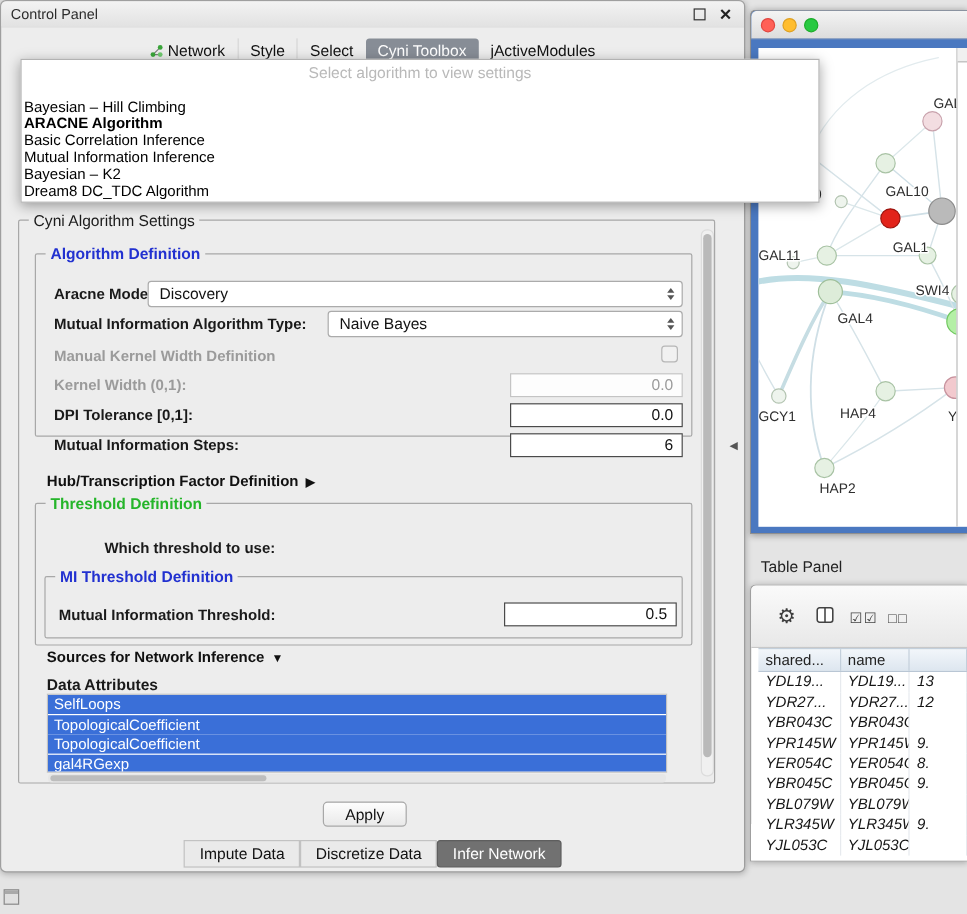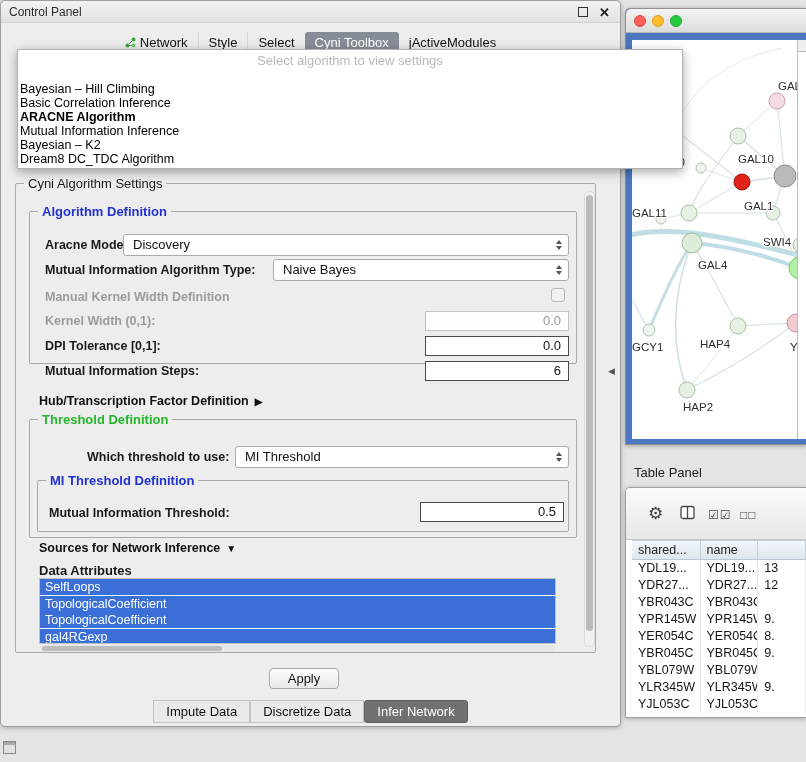--- a/index.html
+++ b/index.html
@@ -126,21 +126,21 @@
   .icon-gear { left:22px; font-size:17px; top:15px; }
   .icon-cols { left:54px; top:17px; }
   .icon-checks { left:82px; font-size:12px; letter-spacing:1px; color:#444; top:20px; }
   .icon-squares { left:114px; font-size:12px; letter-spacing:1px; color:#444; top:20px; }
 
   .tp-table { position:absolute; left:6px; top:52px; right:0; }
   .tp-hrow { display:flex; height:20px; background:linear-gradient(#f2f6fa,#dde6ef);
     border-top:1px solid #c3cfdb; border-bottom:1px solid #b9c6d4; }
   .tp-hcell { font-size:12.5px; color:#222; line-height:18px; padding-left:6px;
     border-right:1px solid #c3cfdb; overflow:hidden; white-space:nowrap; }
-  .tp-row { display:flex; height:17px; background:#fff; }
+  .tp-row { display:flex; height:17px; background:#fff;font-style:italic; }
   .tp-cell { font-size:12.5px; color:#151515; line-height:17px; padding-left:6px;
     border-right:1px solid #e7eaee; overflow:hidden; white-space:nowrap; }
   .c1 { width:87px; } .c2 { width:73px; } .c3 { width:60px; }
 
   .dock-icon { position:absolute; left:3px; top:741px; width:13px; height:13px;
     border:1px solid #8a8a8a; background:#e0e0e0; }
   .dock-icon::before { content:""; position:absolute; left:0; top:0; right:0; height:3px; background:#a9a9a9; }
 </style>
 </head>
 <body>
@@ -221,27 +221,20 @@
 
     <div class="section-row" style="left:38px; top:393px;">
       <span>Hub/Transcription Factor Definition</span><span class="tri">▶</span>
     </div>
 
     <div class="group" style="left:28px; top:418px; width:548px; height:119px;">
       <span class="legend green">Threshold Definition</span>
     </div>
 
     <span class="flabel" style="left:86px; top:449px;">Which threshold to use:</span>
-    <div class="combo" style="left:234px; top:445px; width:334px;">
-      <span>MI Threshold</span>
-      <span class="arrows">
-          <i class="up"></i>
-          <i class="dn"></i>
-        </span>
-    </div>
 
     <div class="group" style="left:36px; top:479px; width:532px; height:52px;">
       <span class="legend blue">MI Threshold Definition</span>
     </div>
     <span class="flabel" style="left:48px; top:505px;">Mutual Information Threshold:</span>
     <div class="field active" style="left:419px; top:501px; width:144px;">0.5</div>
 
     <div class="section-row" style="left:38px; top:540px;">
       <span>Sources for Network Inference</span><span class="tri">▼</span>
     </div>
@@ -266,22 +259,22 @@
       <span class="btab">Impute Data</span>
       <span class="btab">Discretize Data</span>
       <span class="btab active">Infer Network</span>
     </div>
   </div>
 
   <div class="algo-popup">
     <div class="algo-placeholder">Select algorithm to view settings</div>
     <div class="algo-list">
         <div class="algo-item">Bayesian – Hill Climbing</div>
+        <div class="algo-item selected">ARACNE Algorithm</div>
         <div class="algo-item">Basic Correlation Inference</div>
-        <div class="algo-item selected">ARACNE Algorithm</div>
         <div class="algo-item">Mutual Information Inference</div>
         <div class="algo-item">Bayesian – K2</div>
         <div class="algo-item">Dream8 DC_TDC Algorithm</div>
       </div>
   </div>
 
   <div class="net-window">
     <div class="net-titlebar">
       <span class="light red"></span>
       <span class="light yellow"></span>

